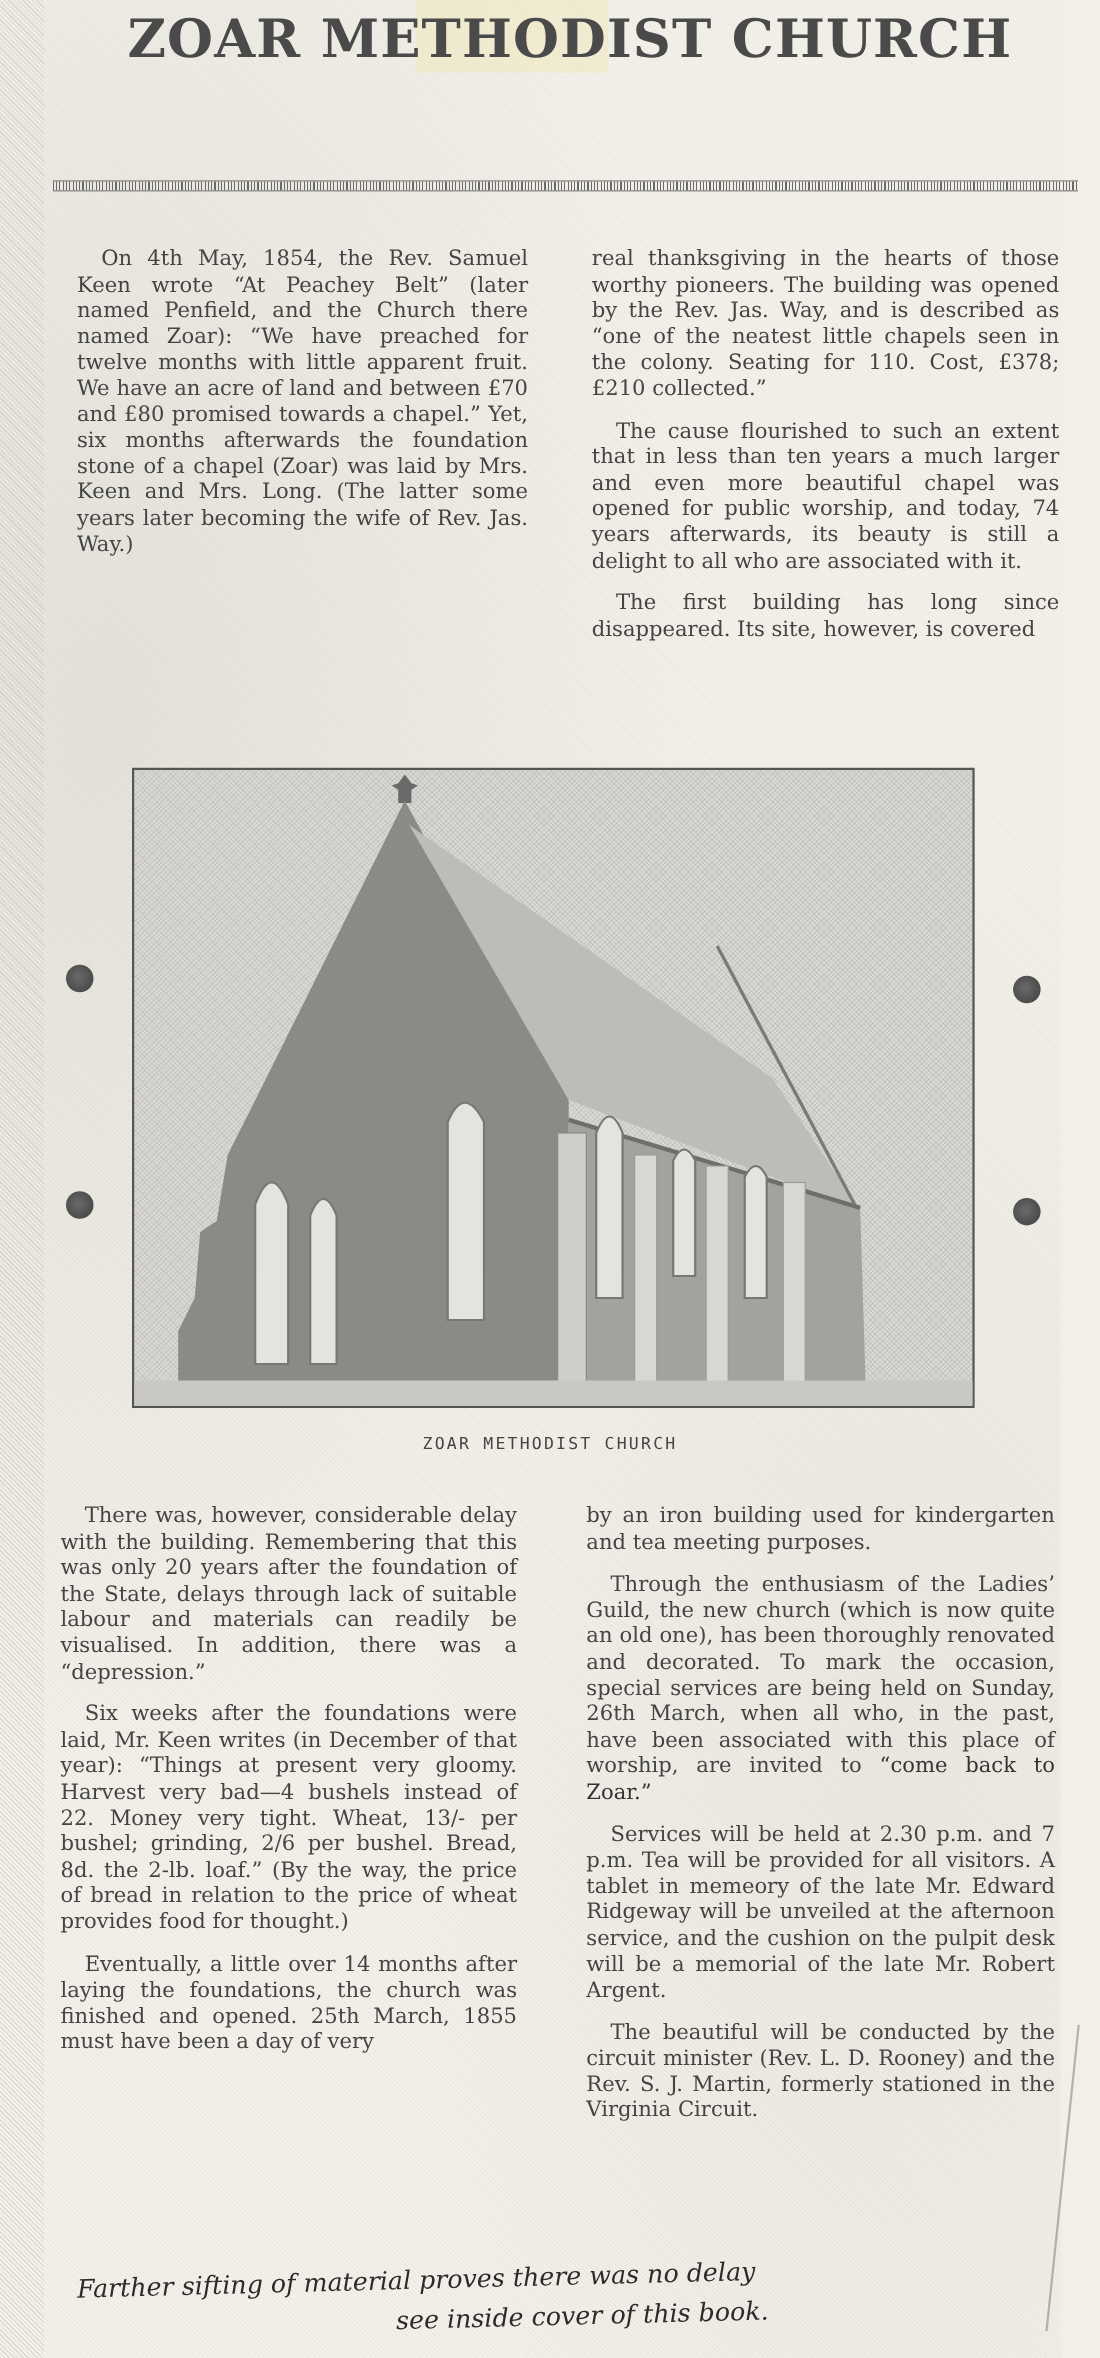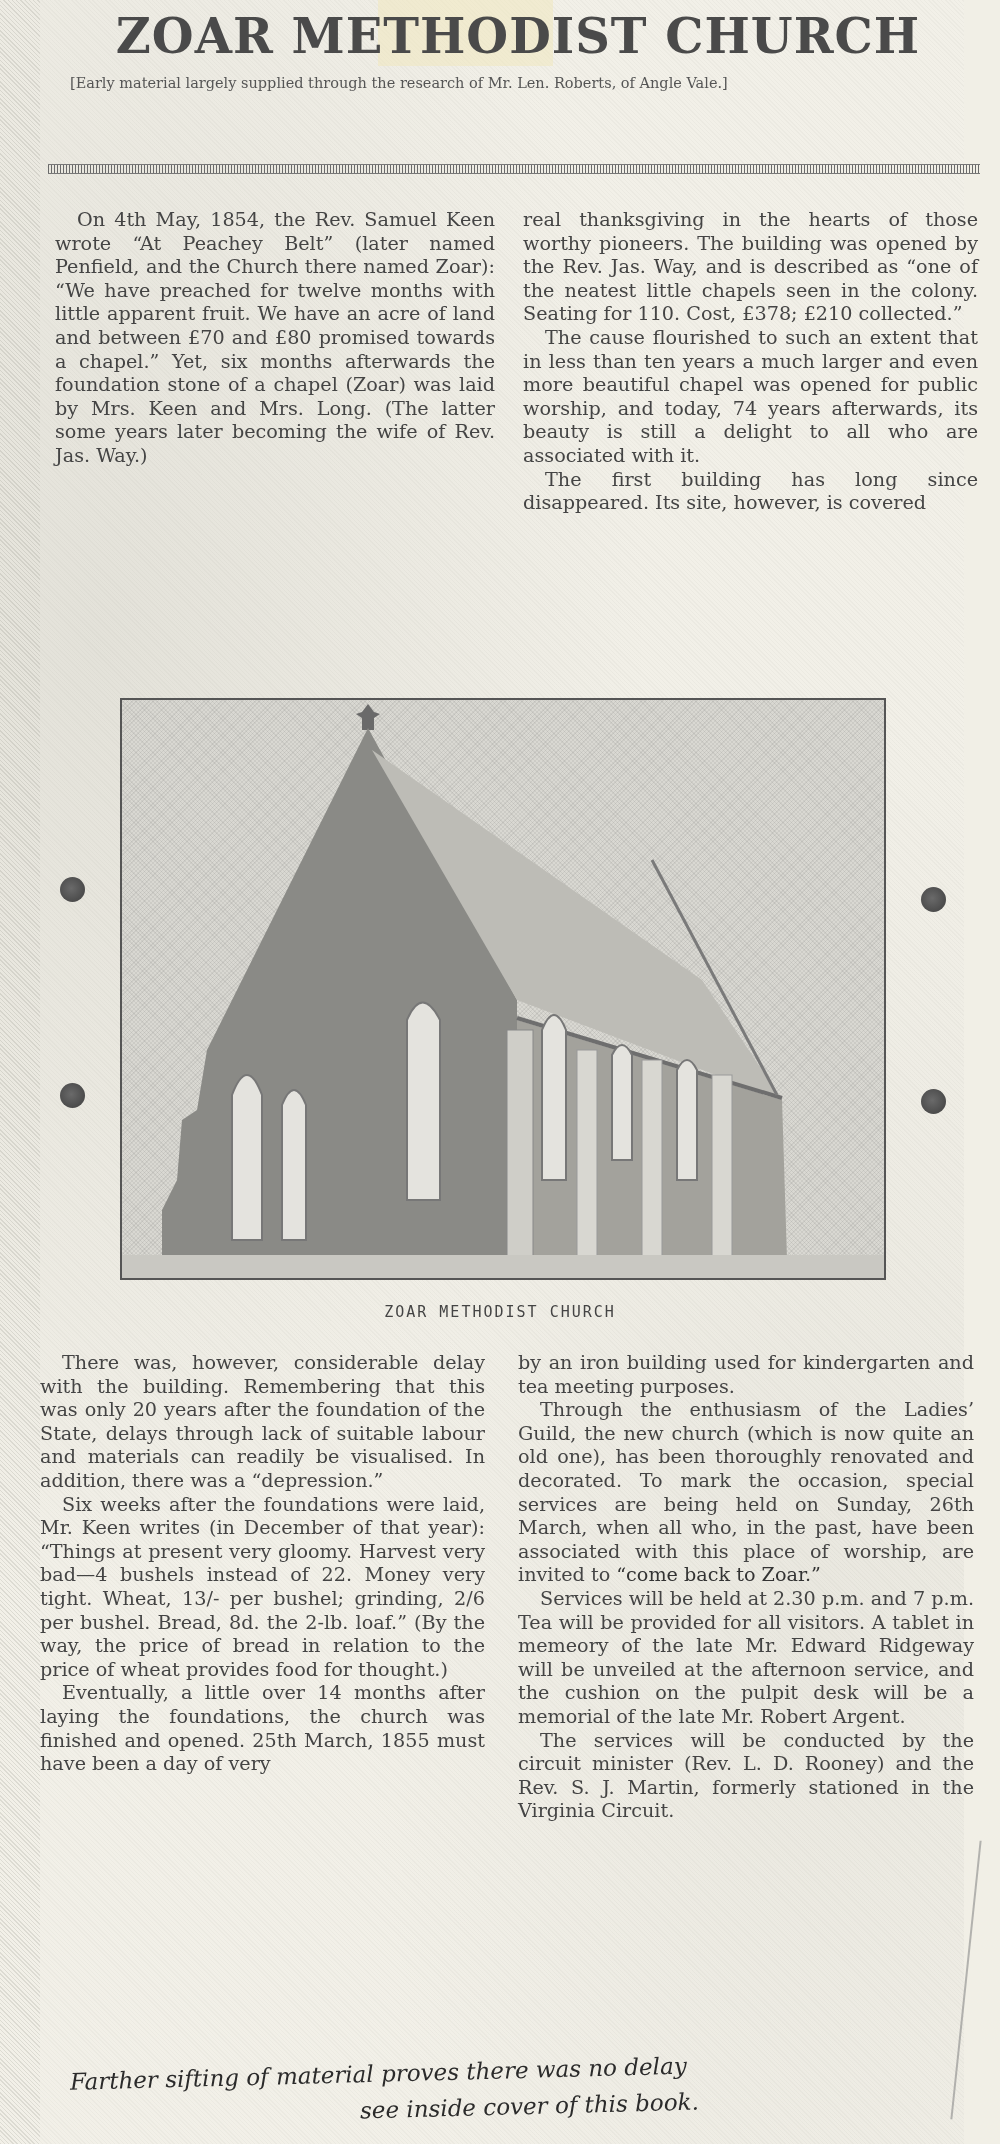--- a/index.html
+++ b/index.html
@@ -46,21 +46,21 @@
   .rule {
     position: absolute; left: 48px; top: 164px; width: 932px; height: 10px;
     background: repeating-linear-gradient(90deg, #6a6a6a 0 1px, transparent 1px 3px);
     border-top: 1px solid #777; border-bottom: 1px solid #777; box-sizing: border-box;
   }
   .col {
     position: absolute; width: 440px;
     font-size: 19.2px; line-height: 23.6px; color: #444;
     text-align: justify;
   }
-  .col p { margin: 0; text-indent: 22px; }
+  .col p { margin: 15px; text-indent: 22px; }
   .col p.noindent { text-indent: 0; }
   .col-tl { left: 55px; top: 208px; }
   .col-tr { left: 523px; top: 208px; width: 455px; }
   .col-bl { left: 40px; top: 1351px; width: 445px; }
   .col-br { left: 518px; top: 1351px; width: 456px; }
   .col b { font-weight: normal; color: #333; }
   .photo {
     position: absolute; left: 120px; top: 698px; width: 766px; height: 582px;
     border: 2px solid #555; box-sizing: border-box;
     background:
@@ -97,21 +97,20 @@
   }
 </style>
 </head>
 <body>
 
 <div class="page">
   <div class="left-edge"></div>
   <div class="tape"></div>
 
   <div class="headline"><span>ZOAR METHODIST CHURCH</span></div>
-  <div class="credit">[Early material largely supplied through the research of Mr. Len. Roberts, of Angle Vale.]</div>
   <div class="rule"></div>
 
   <div class="col col-tl">
     <p>On 4th May, 1854, the Rev. Samuel Keen wrote “At Peachey Belt” (later named Penfield, and the Church there named Zoar): “We have preached for twelve months with little apparent fruit. We have an acre of land and between £70 and £80 promised towards a chapel.” Yet, six months afterwards the foundation stone of a chapel (Zoar) was laid by Mrs. Keen and Mrs. Long. (The latter some years later becoming the wife of Rev. Jas. Way.)</p>
   </div>
 
   <div class="col col-tr">
     <p class="noindent">real thanksgiving in the hearts of those worthy pioneers. The building was opened by the Rev. Jas. Way, and is described as “one of the neatest little chapels seen in the colony. Seating for 110. Cost, £378; £210 collected.”</p>
     <p>The cause flourished to such an extent that in less than ten years a much larger and even more beautiful chapel was opened for public worship, and today, 74 years afterwards, its beauty is still a delight to all who are associated with it.</p>
     <p>The first building has long since disappeared. Its site, however, is covered</p>
@@ -158,20 +157,20 @@
   <div class="col col-bl">
     <p>There was, however, considerable delay with the building. Remembering that this was only 20 years after the foundation of the State, delays through lack of suitable labour and materials can readily be visualised. In addition, there was a “depression.”</p>
     <p>Six weeks after the foundations were laid, Mr. Keen writes (in December of that year): “Things at present very gloomy. Harvest very bad—4 bushels instead of 22. Money very tight. Wheat, 13/- per bushel; grinding, 2/6 per bushel. Bread, 8d. the 2-lb. loaf.” (By the way, the price of bread in relation to the price of wheat provides food for thought.)</p>
     <p>Eventually, a little over 14 months after laying the foundations, the church was finished and opened. 25th March, 1855 must have been a day of very</p>
   </div>
 
   <div class="col col-br">
     <p class="noindent">by an iron building used for kindergarten and tea meeting purposes.</p>
     <p><span>Through the enthusiasm of the Ladies’ Guild, the new church (which is now quite an old one), has been thoroughly renovated and decorated. To mark the occasion, special services are being held on Sunday, 26th March, when all who, in the past, have been associated with this place of worship, are invited to</span> <b>“come back to Zoar.”</b></p>
     <p>Services will be held at 2.30 p.m. and 7 p.m. Tea will be provided for all visitors. A tablet in memeory of the late Mr. Edward Ridgeway will be unveiled at the afternoon service, and the cushion on the pulpit desk will be a memorial of the late Mr. Robert Argent.</p>
-    <p>The services will be conducted by the circuit minister (Rev. L. D. Rooney) and the Rev. S. J. Martin, formerly stationed in the Virginia Circuit.</p>
+    <p>The beautiful will be conducted by the circuit minister (Rev. L. D. Rooney) and the Rev. S. J. Martin, formerly stationed in the Virginia Circuit.</p>
   </div>
 
   <div class="margin-line"></div>
 
   <div class="handwriting">Farther sifting of material proves there was no delay</div>
   <div class="handwriting2">see inside cover of this book.</div>
 </div>
 
 </body></html>

